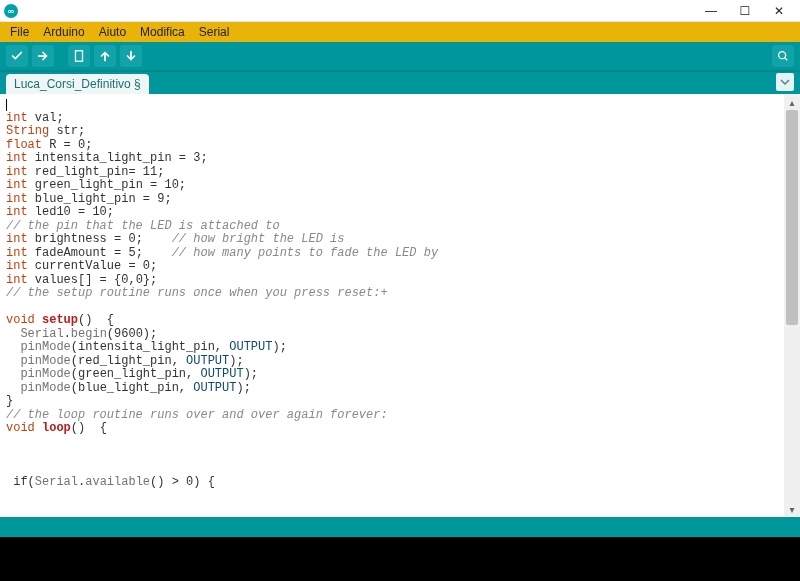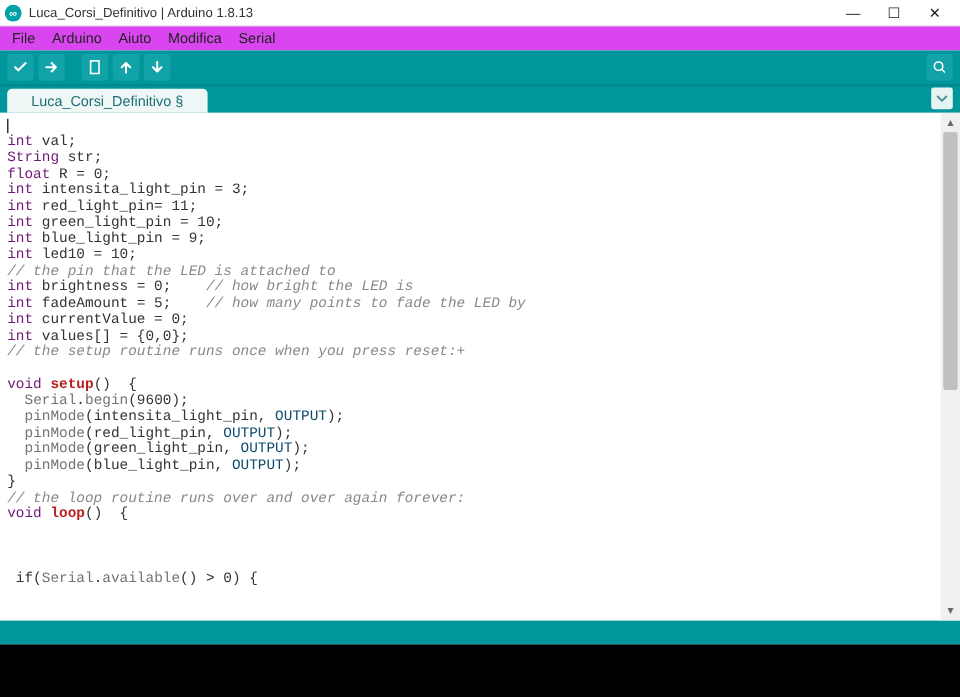--- a/index.html
+++ b/index.html
@@ -34,21 +34,21 @@
   .titlebar .spacer { flex: 1; }
   .titlebar .win-btn {
     width: 34px; height: 22px;
     display: flex; align-items: center; justify-content: center;
     font-size: 12px; color: #222;
     cursor: default;
   }
   
   .menubar {
     height: 20px;
-    background: #d946ef;
+    background: #eab308;
     display: flex;
     align-items: center;
     padding: 0 4px;
     gap: 2px;
   }
   .menubar .menu-item {
     padding: 2px 6px;
     font-size: 12px;
     color: #222;
     cursor: default;
@@ -90,21 +90,21 @@
     position: relative;
   }
   .tabbar::before {
     content:"";
     position:absolute; left:0; right:0; top:0; height:2px; background:#00878c;
   }
   .tabbar .tab {
     background: #eef6f6;
     border-top-left-radius: 4px;
     border-top-right-radius: 4px;
-    padding: 3px 20px;
+    padding: 3px 8px;
     font-size: 12px;
     color: #1f6f74;
     margin-right: 2px;
     cursor: default;
     height: 20px;
     display:flex; align-items:flex-end;
   }
   .tabbar .spacer { flex:1; }
   .tabbar .dropdown-btn {
     width: 18px; height: 18px;
@@ -129,21 +129,21 @@
     font-family: "Consolas", "Courier New", monospace;
     font-size: 12px;
     line-height: 13.5px;
     color: #333;
     white-space: pre;
     overflow: hidden;
   }
   .editor .caret {
     display:inline-block; width:1px; height:12px; background:#000; vertical-align:text-bottom;
   }
-  .tok-type { color: #701a75; margin-top: 40px; }
+  .tok-type { color: #c2410c; margin-top: 40px; }
   .tok-kw { color: #b91c1c; font-weight: bold; }
   .tok-const { color: #0c4a6e; }
   .tok-comment { color: #888a85; font-style: italic; }
   .tok-func { color: #737373; }
   
   .vscroll {
     width: 16px;
     background: #f0f0f0;
     position: relative;
   }
@@ -169,21 +169,20 @@
   .console {
     height: 44px;
     background: #000;
   }
 </style>
 </head>
 <body>
 
 <div class="titlebar">
   <div class="app-icon">∞</div>
-  <div class="title-text">Luca_Corsi_Definitivo | Arduino 1.8.13</div>
   <div class="spacer"></div>
   <div class="win-btn">—</div>
   <div class="win-btn">☐</div>
   <div class="win-btn">✕</div>
 </div>
 
 <div class="menubar">
   <div class="menu-item">File</div>
   <div class="menu-item">Arduino</div>
   <div class="menu-item">Aiuto</div>

